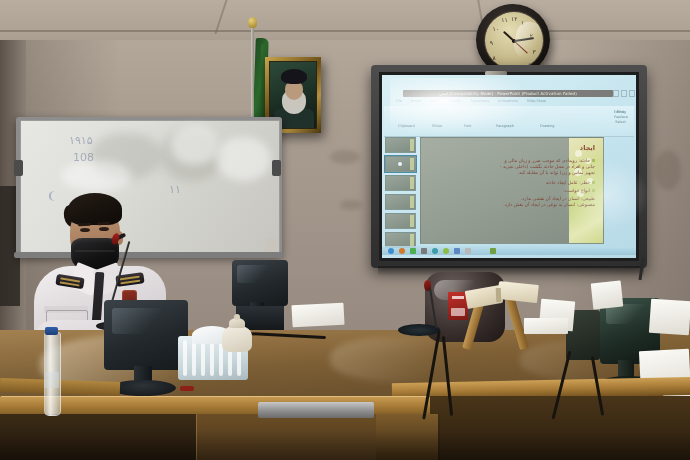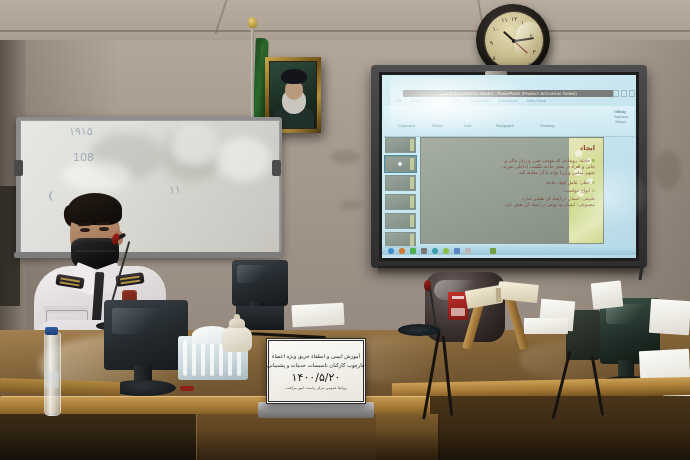--- a/index.html
+++ b/index.html
@@ -327,21 +327,21 @@
     </div>
   </div>
 
   <div class="abs" id="wb-frame"></div>
   <div class="abs" id="wb">
     <div class="abs wb-ghost" style="left:70px;top:12px;width:70px;height:46px;"></div>
     <div class="abs wb-ghost" style="left:140px;top:8px;width:60px;height:52px;"></div>
     <div class="abs wb-smudge" style="left:150px;top:4px;width:48px;height:40px;"></div>
     <div class="abs wb-smudge" style="left:40px;top:40px;width:70px;height:30px;"></div>
     <div class="abs wb-smudge" style="left:195px;top:16px;width:55px;height:44px;"></div>
-    <div class="abs wb-ink" style="left:48px;top:4px;">۱۹۱۵</div>
+    <div class="abs wb-ink" style="left:48px;top:13px;">۱۹۱۵</div>
     <div class="abs wb-ink" style="left:52px;top:30px;">108</div>
     <div class="abs wb-ink" style="left:148px;top:62px;">١١</div>
     <div class="abs" style="left:28px;top:70px;width:14px;height:10px;border-left:2px solid rgba(90,111,142,.4);border-radius:40%;"></div>
   </div>
   <div class="abs wb-clip" style="left:14px;top:160px;"></div>
   <div class="abs wb-clip" style="left:272px;top:160px;"></div>
   <div class="abs" id="wb-tray"></div>
   <div class="abs" style="left:265px;top:238px;width:12px;height:14px;background:#c9c5bd;border-radius:2px;"></div>
 
   <div class="abs" id="clock-outer"></div>
@@ -578,22 +578,16 @@
   <div class="abs" id="tissue-pop"></div>
   <div class="abs" id="sugar-pot"></div>
   <div class="abs" id="sugar-lid"></div>
   <div class="abs" id="sugar-knob"></div>
 
   <div class="abs" id="bottle"></div>
   <div class="abs" id="bottle-label"></div>
   <div class="abs" id="bottle-cap"></div>
 
   <div class="abs" id="placard-stand"></div>
-  <div class="abs" id="placard">
-    <div class="pl-line">آموزش ایمنی و انطفاء حریق ویژه اعضاء</div>
-    <div class="pl-line">چارچوب کارکنان تاسیسات خدمات و پشتیبانی</div>
-    <div id="pl-date">۱۴۰۰/۵/۲۰</div>
-    <div id="pl-foot">روابط عمومی مرکز ریاست امور مراقبت</div>
-  </div>
 
   <div class="abs" style="left:0;top:430px;width:690px;height:30px;background:linear-gradient(180deg,rgba(0,0,0,0),rgba(0,0,0,.35));"></div>
 
 </div>
 
 </body></html>

